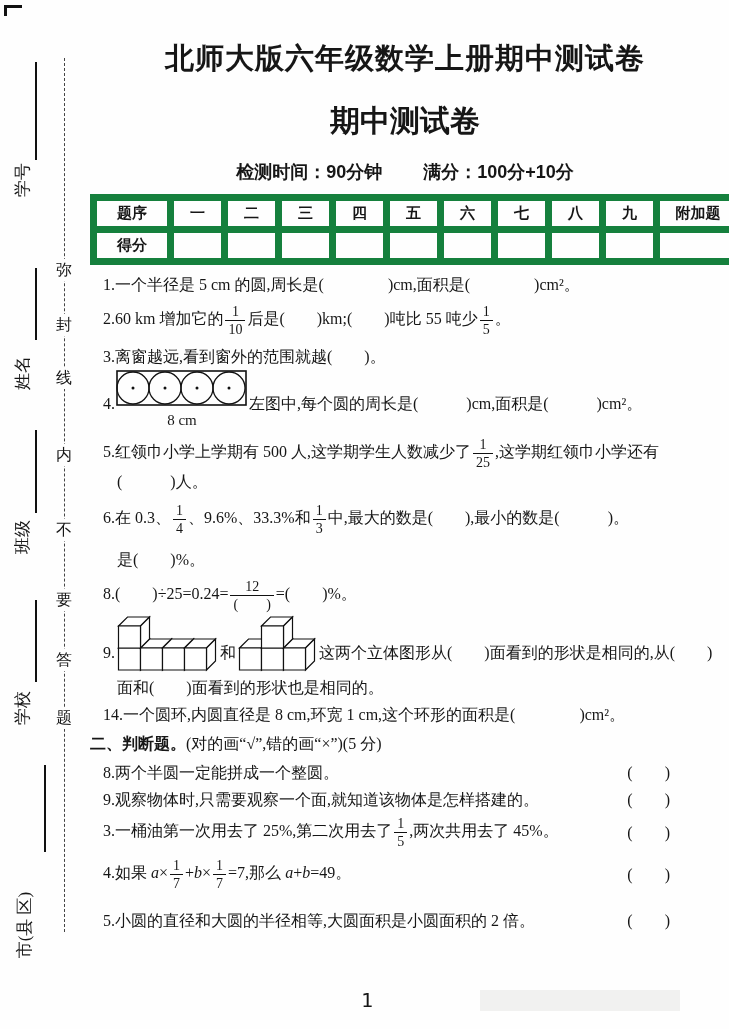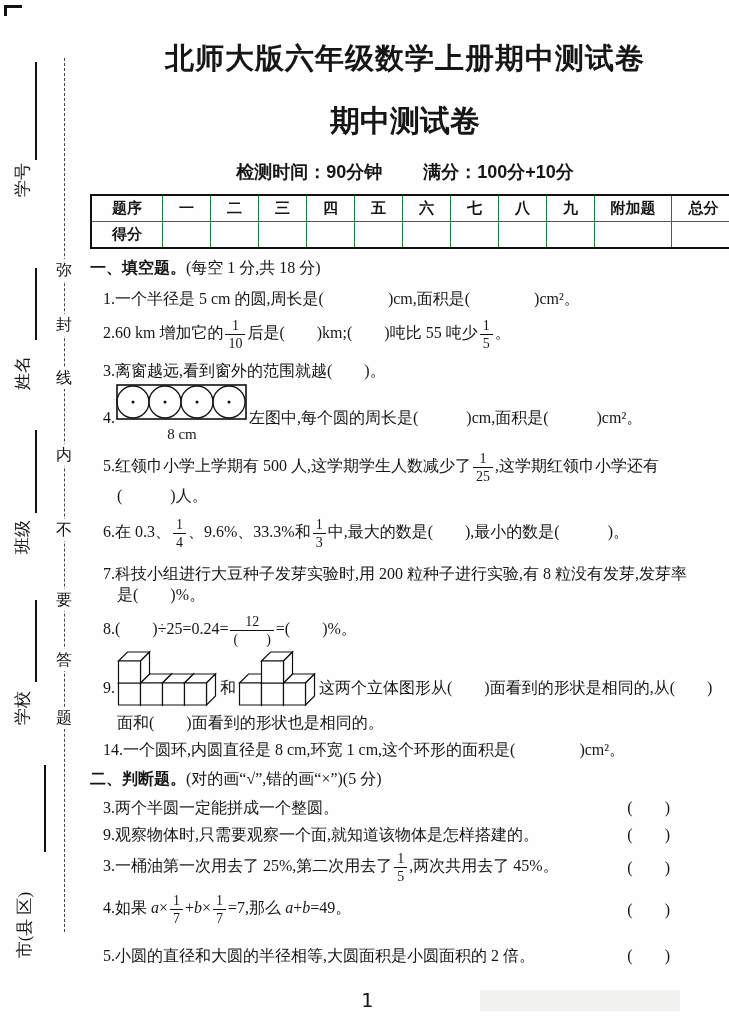--- a/index.html
+++ b/index.html
@@ -22,21 +22,21 @@
   .title{margin-top:42px;text-align:center;font-family:"Liberation Sans","DejaVu Sans",sans-serif;
          font-weight:bold;font-size:29px;line-height:33px;letter-spacing:1px;white-space:nowrap;}
   .subtitle{margin-top:30px;text-align:center;font-family:"Liberation Sans","DejaVu Sans",sans-serif;
             font-weight:bold;font-size:30px;line-height:32px;}
   .info{margin-top:24px;text-align:center;font-family:"Liberation Sans","DejaVu Sans",sans-serif;
         font-weight:bold;font-size:18px;line-height:22px;white-space:nowrap;}
   .info span{margin:0 18px;}
   
   table.score{margin-top:11px;border-collapse:collapse;border:2px solid #111;width:630px;
               table-layout:fixed;font-family:"Liberation Sans","DejaVu Sans",sans-serif;}
-  table.score td{border:1px solid #15803d;height:25px;text-align:center;vertical-align:middle;
+  table.score td{border:7px solid #15803d;height:25px;text-align:center;vertical-align:middle;
                  font-size:15px;font-weight:bold;padding:0;}
   
   .sec-head{margin-top:8px;font-size:16px;line-height:22px;white-space:nowrap;}
   .sec-title{font-family:"Liberation Sans","DejaVu Sans",sans-serif;font-weight:bold;}
   .sec-note{font-family:"Liberation Serif","DejaVu Serif",serif;}
   .question{padding-left:13px;}
   .qline{font-size:16px;line-height:21px;white-space:nowrap;}
   .qline.cont{padding-left:14px;}
   .jrow{display:flex;align-items:center;font-size:16px;line-height:21px;white-space:nowrap;}
   .jrow .stem{flex:1;}
@@ -118,21 +118,20 @@
             <td></td>
             <td></td>
             <td></td>
             <td></td>
             <td></td>
           </tr>
         </tbody>
       </table>
     <div id="sections">
         <div class="section">
-          <div class="sec-head"><span class="sec-title">一、填空题。</span><span class="sec-note">(每空 1 分,共 18 分)</span></div>
           <div class="question" style="margin-top: 9px;">
             <div class="qline">1.一个半径是 5 cm 的圆,周长是(　　　　)cm,面积是(　　　　)cm²。</div>
           </div>
           <div class="question" style="margin-top: 8px;">
             <div class="qline">2.60 km 增加它的<span class="frac"><span class="fnum">1</span><span class="fden">10</span></span>后是(　　)km;(　　)吨比 55 吨少<span class="frac"><span class="fnum">1</span><span class="fden">5</span></span>。</div>
           </div>
           <div class="question" style="margin-top: 8px;">
             <div class="qline">3.离窗越远,看到窗外的范围就越(　　)。</div>
           </div>
           <div class="question" style="margin-top: 3px;">
@@ -149,21 +148,20 @@
                 </svg><div class="figlabel">8 cm</div></span>左图中,每个圆的周长是(　　　)cm,面积是(　　　)cm²。</div>
           </div>
           <div class="question" style="margin-top: 8px;">
             <div class="qline">5.红领巾小学上学期有 500 人,这学期学生人数减少了<span class="frac"><span class="fnum">1</span><span class="fden">25</span></span>,这学期红领巾小学还有</div>
             <div class="qline cont">(　　　)人。</div>
           </div>
           <div class="question" style="margin-top: 10px;">
             <div class="qline">6.在 0.3、<span class="frac"><span class="fnum">1</span><span class="fden">4</span></span>、9.6%、33.3%和<span class="frac"><span class="fnum">1</span><span class="fden">3</span></span>中,最大的数是(　　),最小的数是(　　　)。</div>
           </div>
           <div class="question" style="margin-top: 12px;">
-            <div class="qline">7.科技小组进行大豆种子发芽实验时,用 200 粒种子进行实验,有 8 粒没有发芽,发芽率</div>
             <div class="qline cont">是(　　)%。</div>
           </div>
           <div class="question" style="margin-top: 8px;">
             <div class="qline">8.(　　)÷25=0.24=<span class="frac"><span class="fnum">12</span><span class="fden">(　　)</span></span>=(　　)%。</div>
           </div>
           <div class="question" style="margin-top: 2px;">
             <div class="qline">9.<span class="figk"><svg width="101" height="57">
                   <path d="M1.5,33 L10.5,24 L32.5,24 L23.5,33 Z" fill="#fff" stroke="#111" stroke-width="1.2"></path>
                   <path d="M23.5,33 L32.5,24 L32.5,46 L23.5,55 Z" fill="#fff" stroke="#111" stroke-width="1.2"></path>
                   <path d="M1.5,33 L23.5,33 L23.5,55 L1.5,55 Z" fill="#fff" stroke="#111" stroke-width="1.2"></path>
@@ -196,21 +194,21 @@
             <div class="qline cont">面和(　　)面看到的形状也是相同的。</div>
           </div>
           <div class="question" style="margin-top: 6px;">
             <div class="qline">14.一个圆环,内圆直径是 8 cm,环宽 1 cm,这个环形的面积是(　　　　)cm²。</div>
           </div>
         </div>
         <div class="section">
           <div class="sec-head"><span class="sec-title">二、判断题。</span><span class="sec-note">(对的画“√”,错的画“×”)(5 分)</span></div>
           <div class="question" style="margin-top: 7px;">
             <div class="jrow">
-              <span class="stem">3.两个半圆一定能拼成一个整圆。</span>
+              <span class="stem">8.两个半圆一定能拼成一个整圆。</span>
               <span class="bracket">(　　)</span>
             </div>
           </div>
           <div class="question" style="margin-top: 6px;">
             <div class="jrow">
               <span class="stem">9.观察物体时,只需要观察一个面,就知道该物体是怎样搭建的。</span>
               <span class="bracket">(　　)</span>
             </div>
           </div>
           <div class="question" style="margin-top: 5px;">

